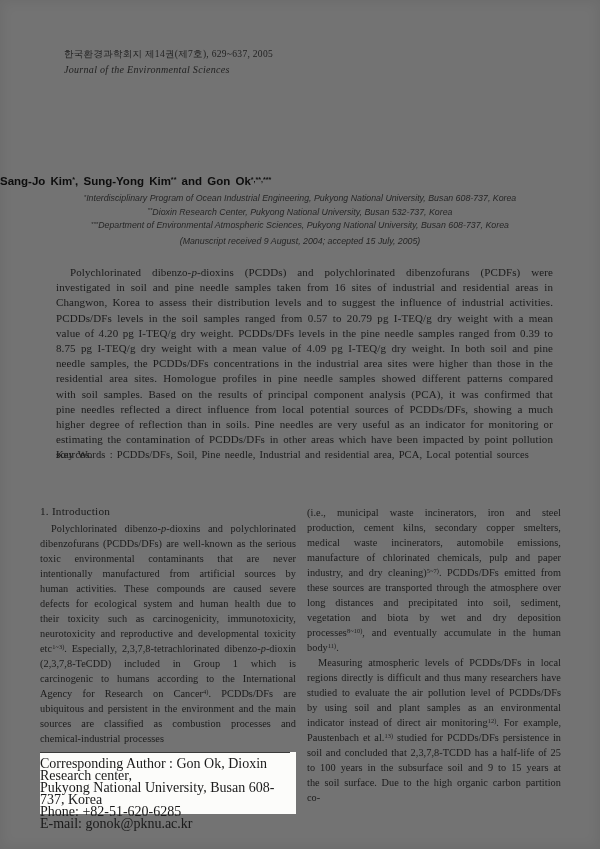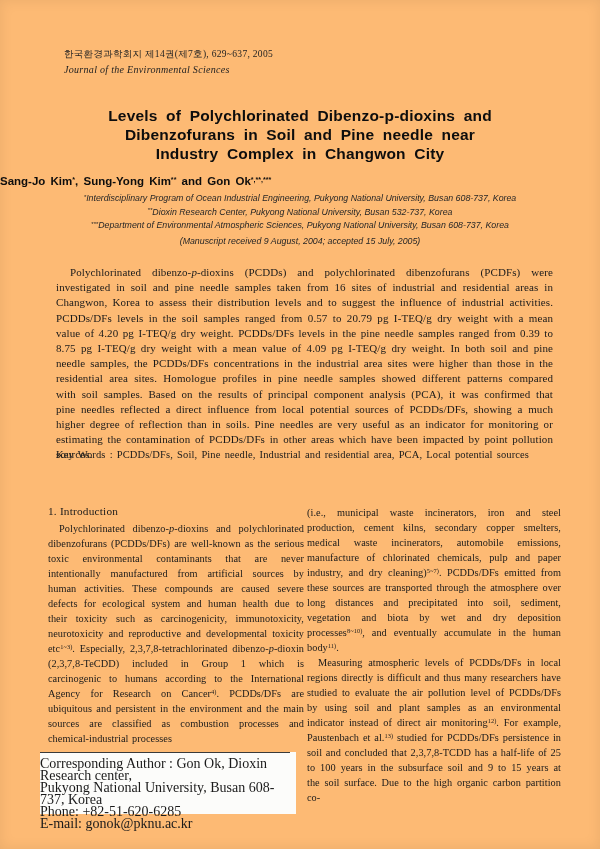--- a/index.html
+++ b/index.html
@@ -1,18 +1,18 @@
 <!DOCTYPE html>
 <html><head>
 <meta charset="utf-8">
 <style>
   html,body{margin:0;padding:0;background:#d8d8d4;}
   .page{
     position:relative;width:600px;height:849px;margin:0 auto;
-    background:#fdba74;color:#1a1a1a;overflow:hidden;
+    background:#737373;color:#1a1a1a;overflow:hidden;
     font-family:"Liberation Serif",serif;
     box-shadow:inset 0 0 14px rgba(0,0,0,0.08);
   }
   
   .header{position:absolute;top:48px;left:64px;}
   .header-kr{font-size:9.5px;letter-spacing:0.3px;color:#222;}
   .header-en{font-size:10px;font-style:italic;margin-top:3px;color:#222;letter-spacing:0.3px;}
   
   .title{position:absolute;top:106px;left:0;right:0;margin:0;text-align:center;
     font-family:"Liberation Sans",sans-serif;font-weight:bold;font-size:15.5px;
@@ -33,21 +33,21 @@
   .abstract{position:absolute;top:265px;left:56px;width:497px;
     font-size:11px;line-height:15.2px;text-align:justify;text-indent:14px;
     word-spacing:1.5px;letter-spacing:0.1px;}
   .abstract sup,.body-para sup{font-size:62%;position:relative;top:-0.45em;vertical-align:baseline;line-height:0;}
   
   .keywords{position:absolute;top:449px;left:56px;width:510px;font-size:10.5px;
     white-space:nowrap;word-spacing:1.5px;letter-spacing:0.1px;}
   .keywords .kw-label{margin-right:4px;}
   
   .col{position:absolute;top:505px;}
-  .col-left{left:48px;width:256px;}
+  .col-left{left:40px;width:256px;}
   .col-right{left:307px;width:254px;}
   .sec-heading{font-size:11.3px;margin-bottom:4px;letter-spacing:0.2px;}
   .body-para{margin:0;font-size:10.3px;line-height:15px;text-align:justify;
     word-spacing:1px;letter-spacing:0.05px;}
   .body-para.indent{text-indent:11px;}
   
   .footnote{position:absolute;top:752px;left:40px;width:256px;height:62px;
     background:#fcfcfa;z-index:5;}
   .fn-rule{width:250px;border-top:1.5px solid #3a3a3a;margin-bottom:5px;}
   .fn-line{font-size:14px;line-height:12px;color:#1a1a1a;}
@@ -59,25 +59,20 @@
 </head>
 <body>
 
 <div class="page">
 
   <div class="header">
     <div class="header-kr">한국환경과학회지 제14권(제7호), 629~637, 2005</div>
     <div class="header-en">Journal of the Environmental Sciences</div>
   </div>
 
-  <h1 class="title">
-    <span class="tl">Levels of Polychlorinated Dibenzo-p-dioxins and</span>
-    <span class="tl">Dibenzofurans in Soil and Pine needle near</span>
-    <span class="tl">Industry Complex in Changwon City</span>
-  </h1>
 
   <div class="authors"><span>Sang-Jo Kim</span><sup>*</sup><span>, Sung-Yong Kim</span><sup>**</sup><span> and Gon Ok</span><sup>*,**,***</sup></div>
 
   <div class="affils">
     <div class="affil"><sup>*</sup><span>Interdisciplinary Program of Ocean Industrial Engineering, Pukyong National University, Busan 608-737, Korea</span></div>
     <div class="affil"><sup>**</sup><span>Dioxin Research Center, Pukyong National University, Busan 532-737, Korea</span></div>
     <div class="affil"><sup>***</sup><span>Department of Environmental Atmospheric Sciences, Pukyong National University, Busan 608-737, Korea</span></div>
     <div class="affil manuscript">(Manuscript received 9 August, 2004; accepted 15 July, 2005)</div>
   </div>
 

